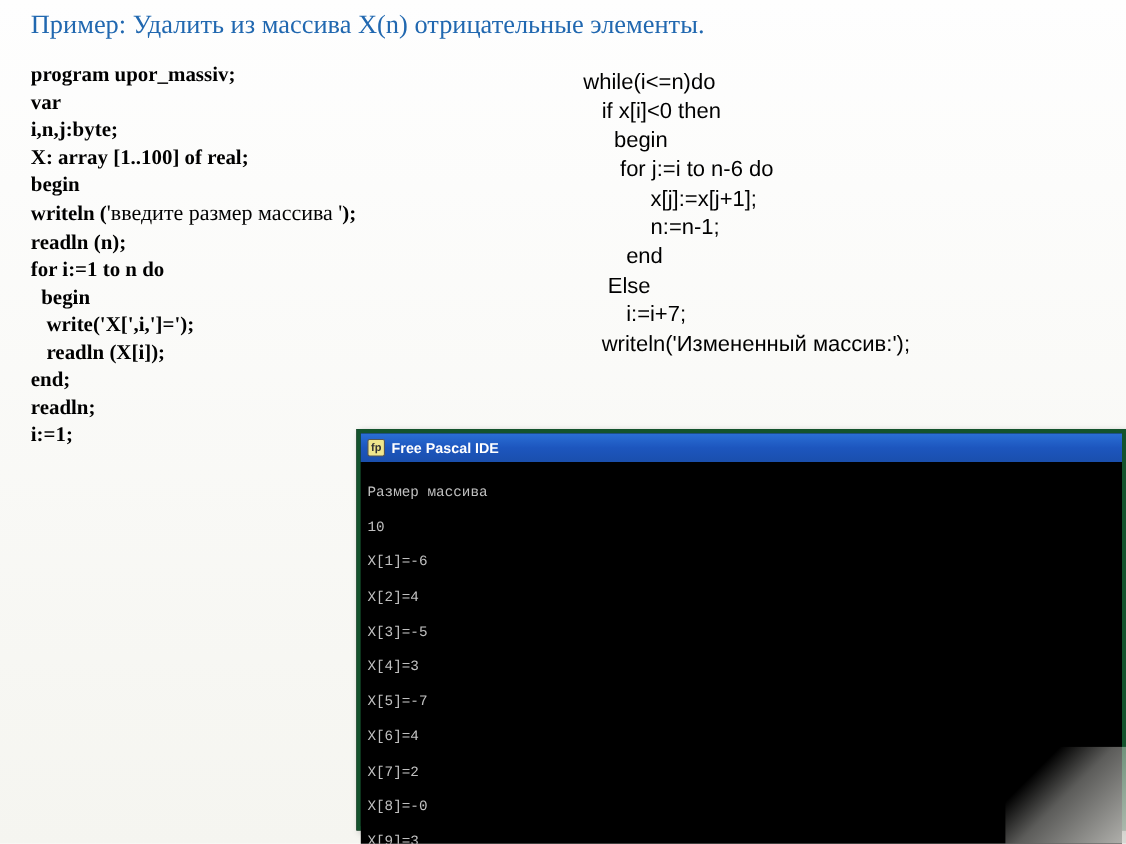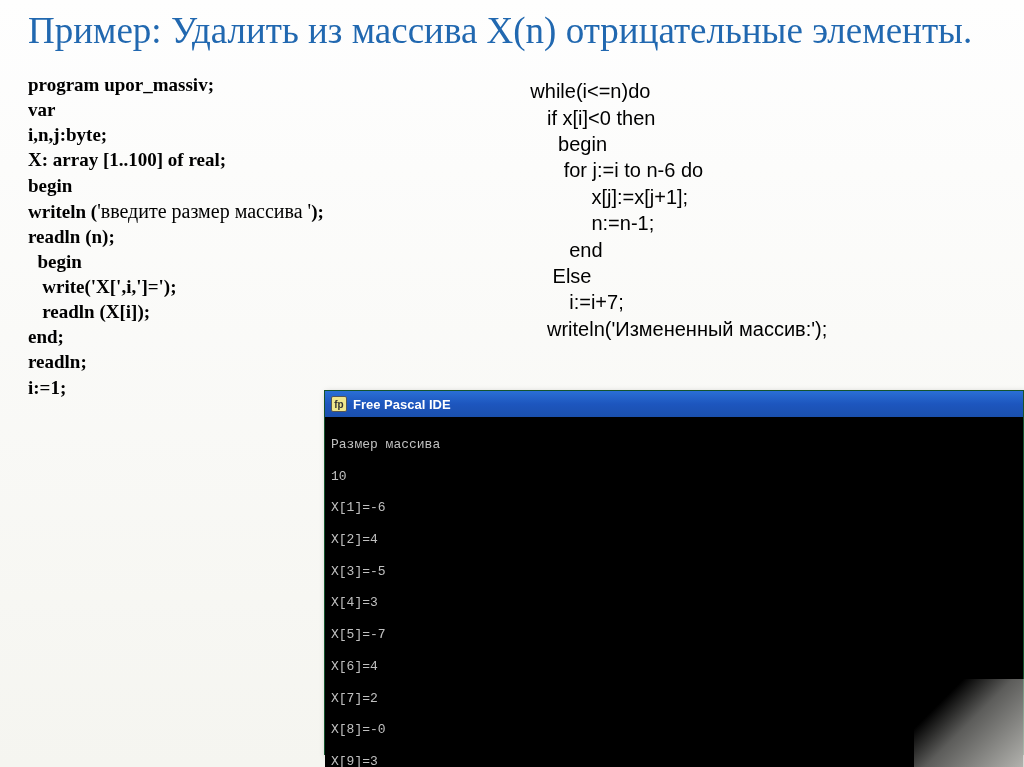--- a/index.html
+++ b/index.html
@@ -12,21 +12,21 @@
     overflow: hidden;
   }
   .slide {
     width: 100%;
     height: 100%;
     padding: 8px 28px 0 28px;
     position: relative;
   }
   .title {
     color: #2168b0;
-    font-size: 37px;
+    font-size: 24px;
     font-weight: normal;
     line-height: 1.25;
     margin-bottom: 18px;
     text-align: justify;
     text-align-last: left;
   }
   .content {
     display: flex;
     gap: 28px;
   }
@@ -49,21 +49,21 @@
   .right-col .line { white-space: pre; }
   .left-col .line { white-space: pre-wrap; }
   .left-col .normal { font-weight: normal; font-size: 20px; }
 
   .ide-window {
     position: absolute;
     left: 324px;
     top: 390px;
     width: 700px;
     height: 365px;
-    border: 1px solid #14532d;
+    border: 4px solid #14532d;
     background: #000;
     box-shadow: 2px 2px 6px rgba(0,0,0,0.25);
   }
   .ide-titlebar {
     height: 26px;
     background: linear-gradient(to bottom, #2a6fd6 0%, #1d56be 50%, #1a4fad 100%);
     display: flex;
     align-items: center;
     padding: 0 6px;
     gap: 6px;
@@ -111,20 +111,21 @@
 
   <div class="content">
     <div class="left-col">
       <div class="line">program upor_massiv;</div>
       <div class="line">var</div>
       <div class="line">i,n,j:byte;</div>
       <div class="line">X: array [1..100] of real;</div>
       <div class="line">begin</div>
       <div class="line"><span>writeln (</span><span class="normal">'введите размер массива '</span><span>);</span></div>
       <div class="line">readln (n);</div>
+      <div class="line">for i:=1 to n do</div>
       <div class="line">  begin</div>
       <div class="line">   write('X[',i,']=');</div>
       <div class="line">   readln (X[i]);</div>
       <div class="line">end;</div>
       <div class="line">readln;</div>
       <div class="line">i:=1;</div>
     </div>
 
     <div class="right-col">
       <div class="line">while(i&lt;=n)do</div>

